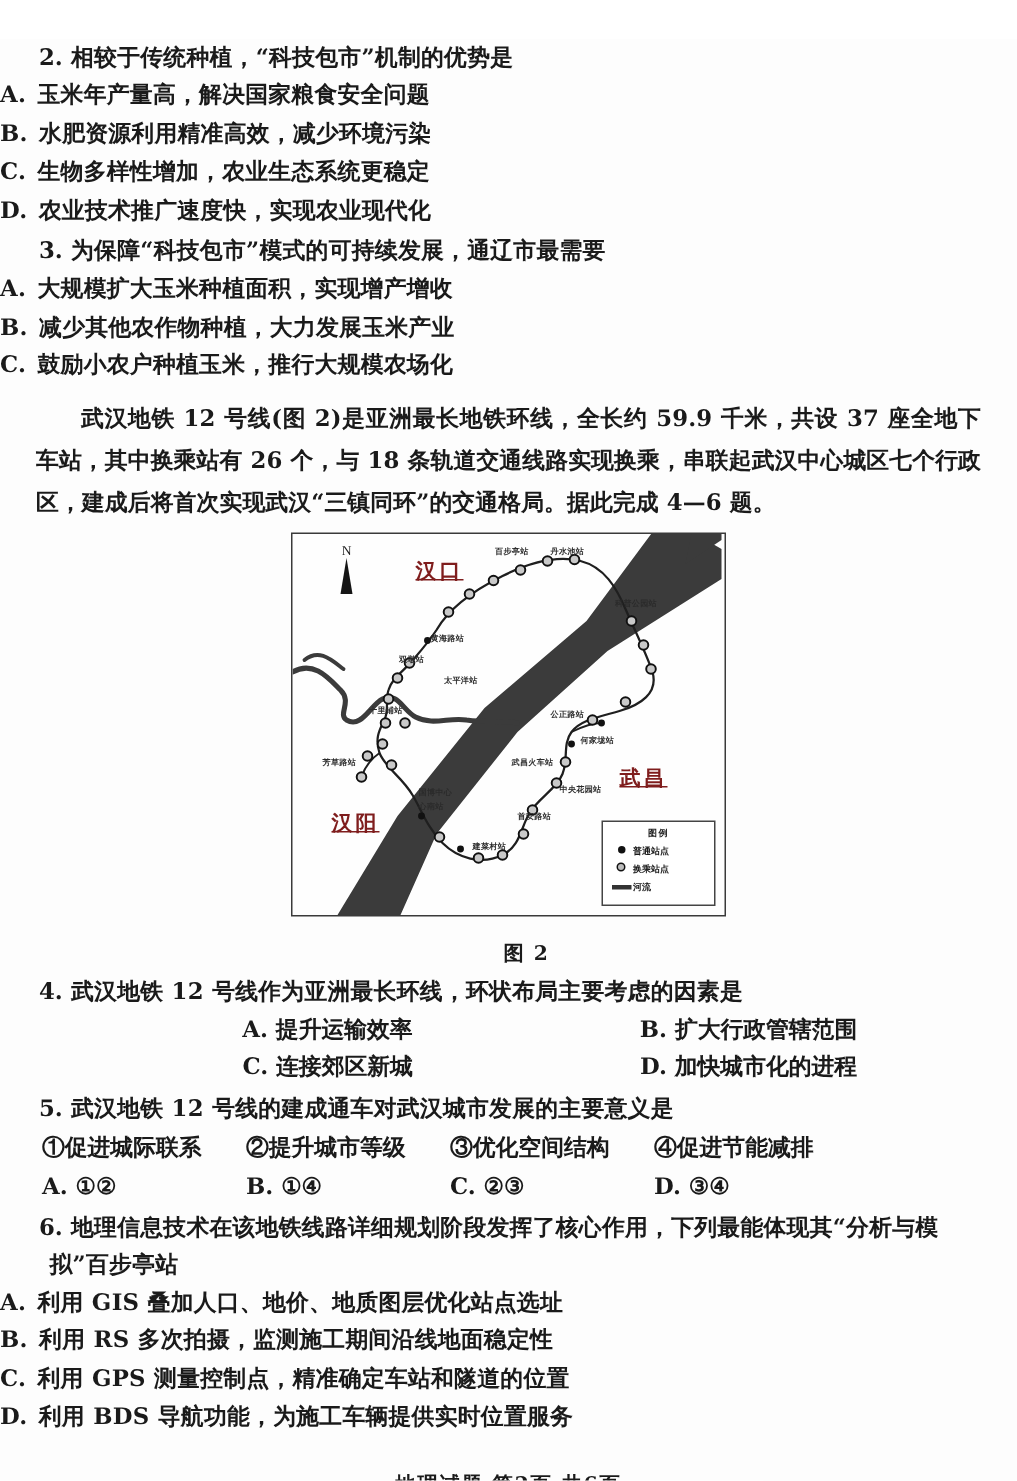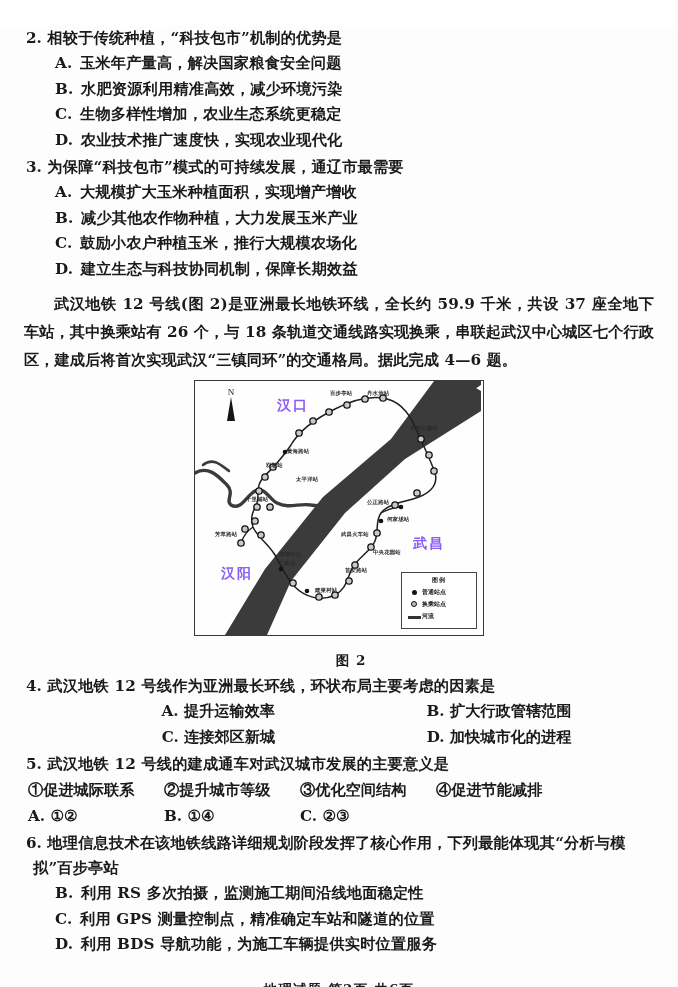--- a/index.html
+++ b/index.html
@@ -31,21 +31,20 @@
     line-height: 25px;
     padding-left: 47px;
     text-indent: -21px;
     letter-spacing: 0.2px;
     font-weight: 600;
   }
   .q-stem .num { letter-spacing: 0px; }
   .opt {
     font-size: 15.2px;
     line-height: 25.5px;
-    padding-left: 55px;
     letter-spacing: 0.2px;
     font-weight: 600;
     white-space: nowrap;
   }
   .opt .lead { padding-right: 2px; }
 
   
   .opt-row {
     display: flex;
     font-size: 15.2px;
@@ -119,21 +118,22 @@
     margin: 0 auto;
     border-left: 4.5px solid transparent;
     border-right: 4.5px solid transparent;
     border-bottom: 24px solid #151515;
   }
   .district {
     position: absolute;
     font-size: 14px;
     font-weight: 700;
     letter-spacing: 2px;
-    color: #8b5cf6;
+    color: #7f1d1d;
+    text-decoration: underline;
   }
   .stn-label {
     position: absolute;
     font-size: 5.4px;
     font-weight: 700;
     color: #2b2b2b;
     white-space: nowrap;
     letter-spacing: 0.2px;
     line-height: 6.5px;
   }
@@ -229,24 +229,20 @@
       <span class="lead">A.</span>
       <span>大规模扩大玉米种植面积，实现增产增收</span>
     </div>
     <div class="opt">
       <span class="lead">B.</span>
       <span>减少其他农作物种植，大力发展玉米产业</span>
     </div>
     <div class="opt">
       <span class="lead">C.</span>
       <span>鼓励小农户种植玉米，推行大规模农场化</span>
-    </div>
-    <div class="opt">
-      <span class="lead">D.</span>
-      <span>建立生态与科技协同机制，保障长期效益</span>
     </div>
   </div>
 
   <div class="passage">武汉地铁 12 号线(图 2)是亚洲最长地铁环线，全长约 59.9 千米，共设 37 座全地下车站，其中换乘站有 26 个，与 18 条轨道交通线路实现换乘，串联起武汉中心城区七个行政区，建成后将首次实现武汉“三镇同环”的交通格局。据此完成 4—6 题。</div>
 
   <div class="figure-wrap">
     <div class="map-frame">
 
       <svg width="288" height="254" viewBox="0 0 288 254" style="position:absolute;left:0;top:0;">
 
@@ -410,30 +406,38 @@
         <span>①②</span>
       </span>
       <span>
         <span class="lead">B.</span>
         <span>①④</span>
       </span>
       <span>
         <span class="lead">C.</span>
         <span>②③</span>
       </span>
+      <span>
+        <span class="lead">D.</span>
+        <span>③④</span>
+      </span>
     </div>
   </div>
 
   <div class="q-block">
     <div class="q-stem">
       <span class="num">6.</span>
       <span>地理信息技术在该地铁线路详细规划阶段发挥了核心作用，下列最能体现其“分析与模</span>
     </div>
     <div class="q-stem" style="text-indent:0; padding-left:33px;">拟”百步亭站</div>
     <div class="opt">
+      <span class="lead">A.</span>
+      <span>利用 GIS 叠加人口、地价、地质图层优化站点选址</span>
+    </div>
+    <div class="opt">
       <span class="lead">B.</span>
       <span>利用 RS 多次拍摄，监测施工期间沿线地面稳定性</span>
     </div>
     <div class="opt">
       <span class="lead">C.</span>
       <span>利用 GPS 测量控制点，精准确定车站和隧道的位置</span>
     </div>
     <div class="opt">
       <span class="lead">D.</span>
       <span>利用 BDS 导航功能，为施工车辆提供实时位置服务</span>

